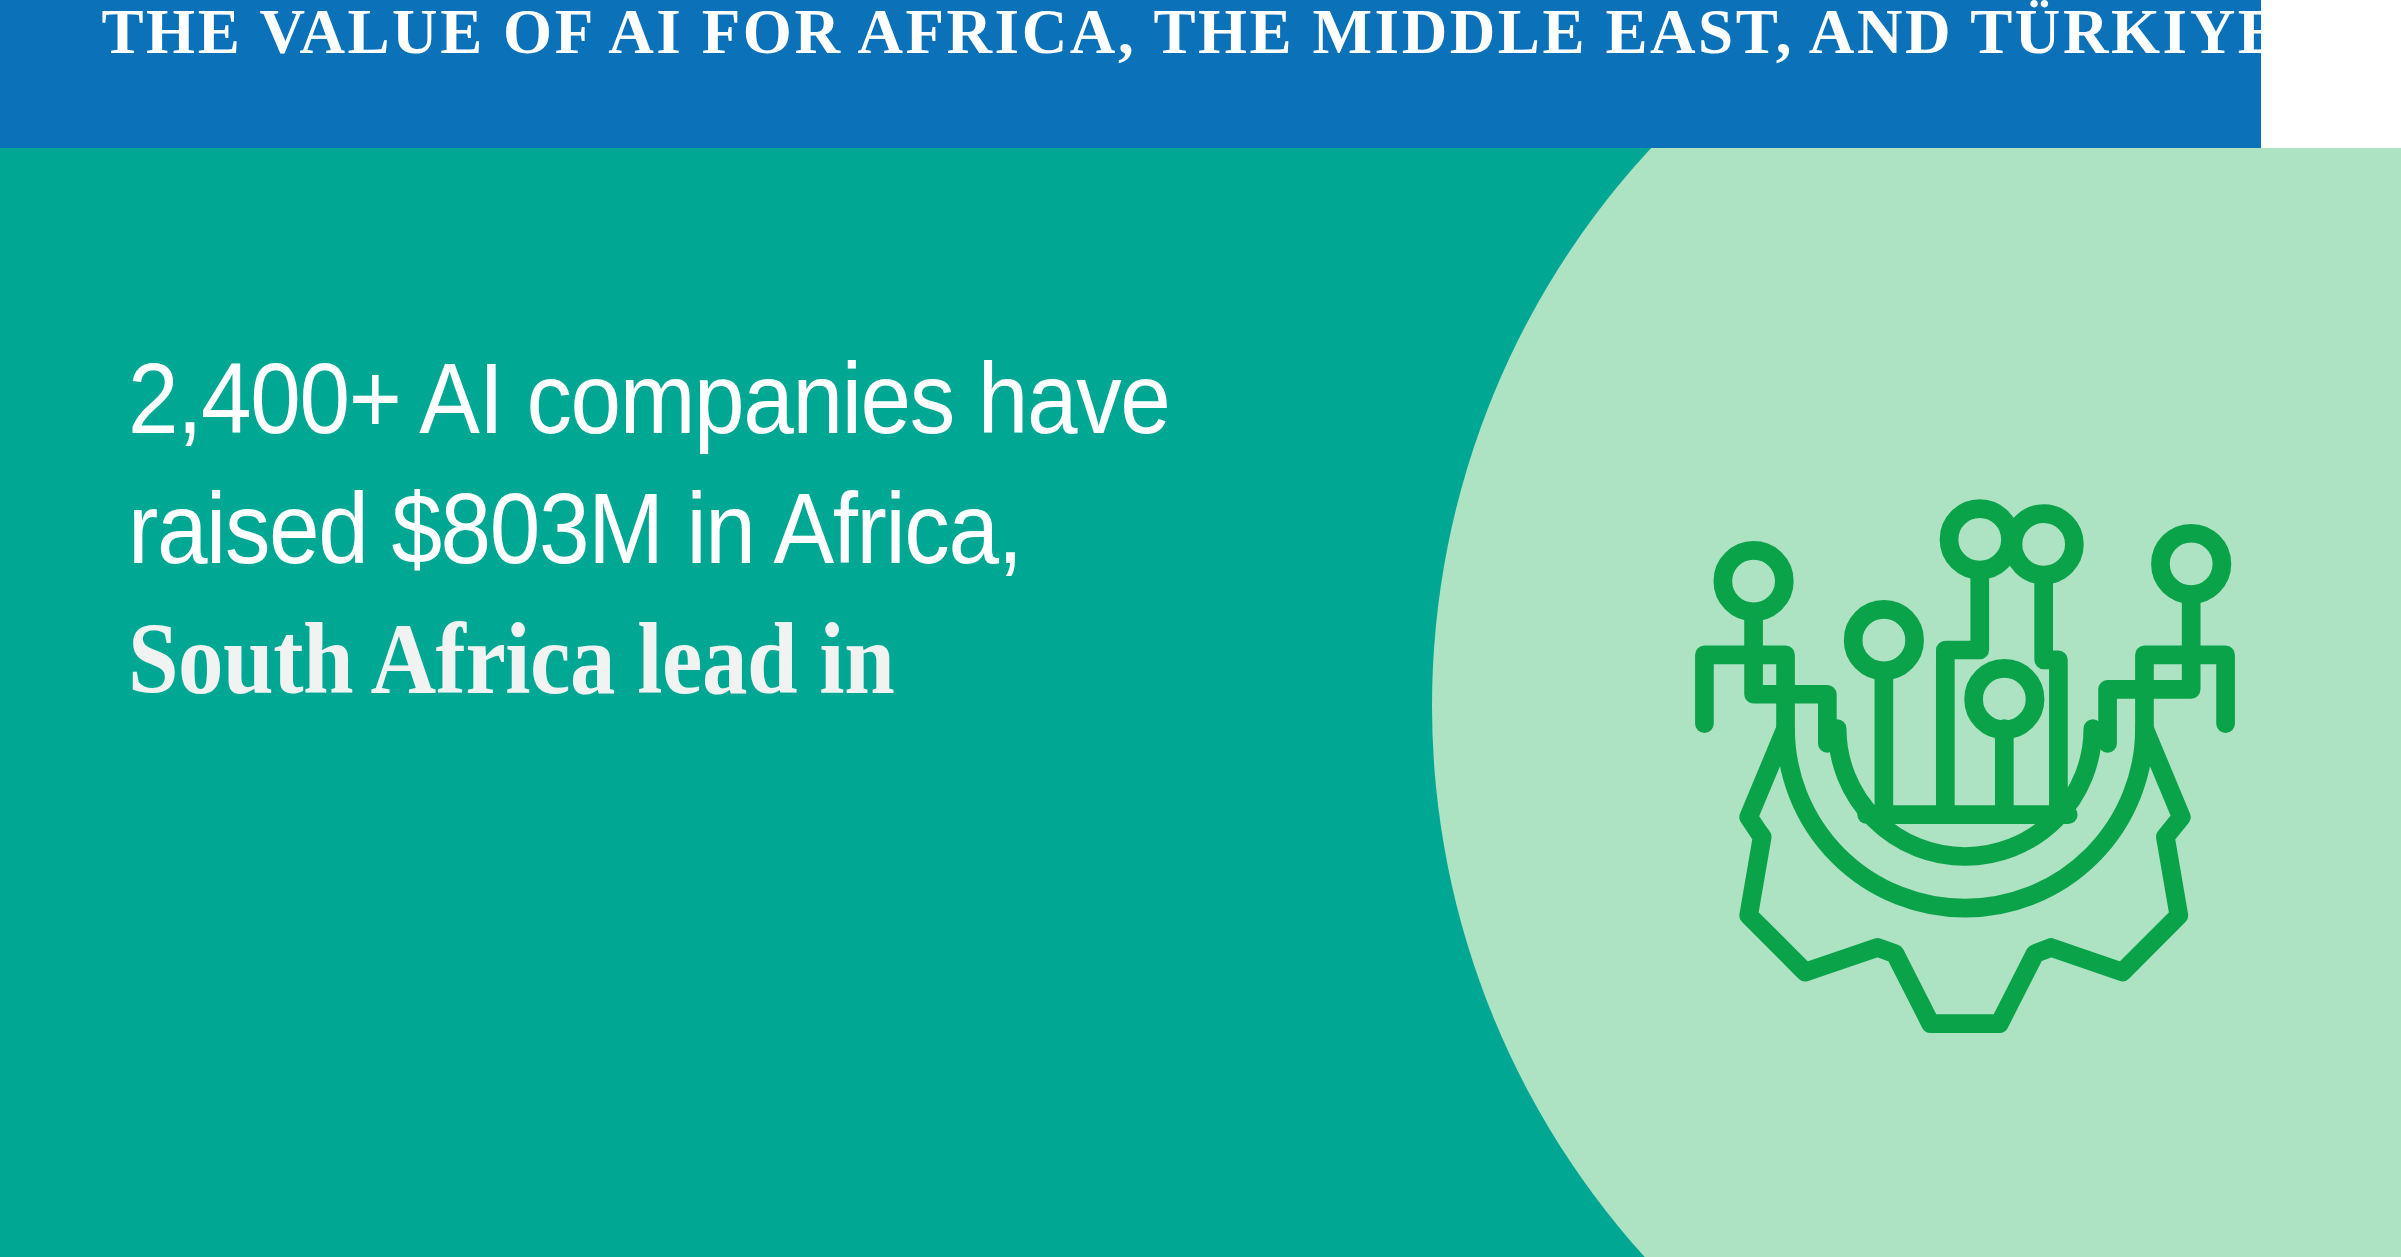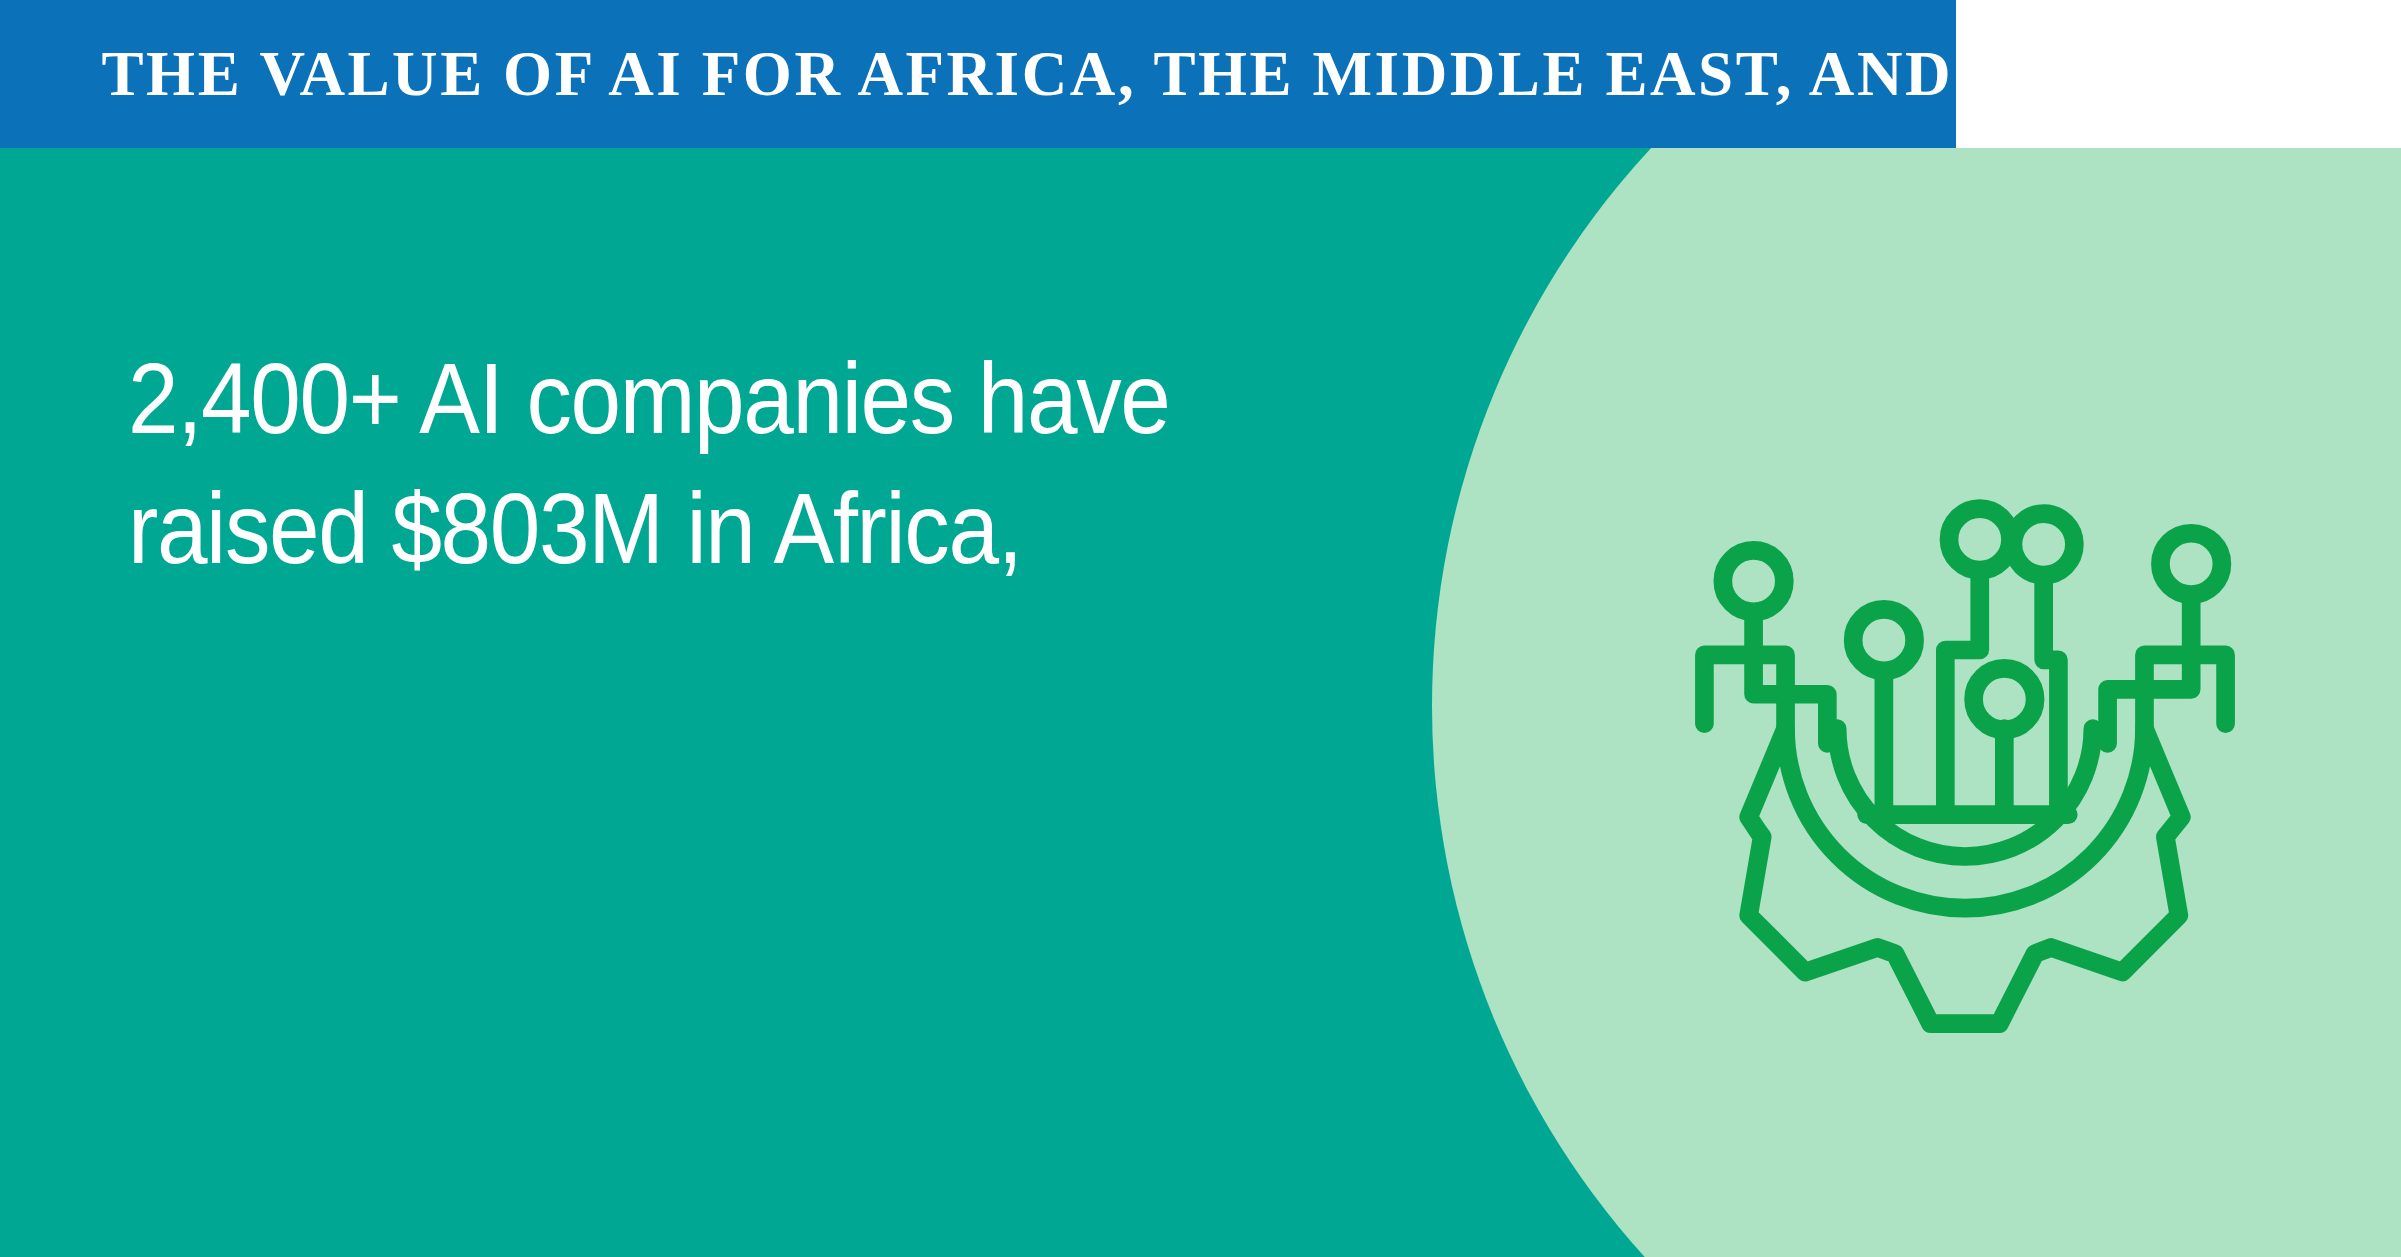--- a/index.html
+++ b/index.html
@@ -16,26 +16,26 @@
     overflow: hidden;
     background: #ffffff;
     font-family: "Liberation Sans", sans-serif;
   }
 
   
   .header-band {
     position: absolute;
     left: 0;
     top: 0;
-    width: 1956px;
+    width: 2261px;
     height: 148px;
     background: #0b71b9;
     box-sizing: border-box;
     display: flex;
-    align-items: center;
+    align-items: flex-start;
   }
 
   .header-title {
     margin: 0;
     padding-left: 103px;
     padding-right: 40px;
     color: #ffffff;
     font-family: "Liberation Serif", "DejaVu Serif", serif;
     font-weight: 700;
     font-size: 64px;
@@ -142,20 +142,23 @@
   <div class="body-panel">
 
     <div class="green-circle"></div>
 
     <div class="statement">
       <span class="stmt-line">
         <span class="frag thin">2,400+ AI companies have</span>
       </span>
       <span class="stmt-line">
         <span class="frag thin">raised $803M in Africa,</span>
+      </span>
+      <span class="stmt-line">
+        <span class="frag bold">South Africa lead in</span>
       </span>
     </div>
 
     <div class="ai-gear-icon">
       <svg viewBox="0 0 240 240" xmlns="http://www.w3.org/2000/svg" fill="none" stroke="#0ba34a" stroke-width="7.6" stroke-linecap="round" stroke-linejoin="round">
 
         <path d="M 14 102
                  L 14 74
                  L 47 74
                  L 47 104

